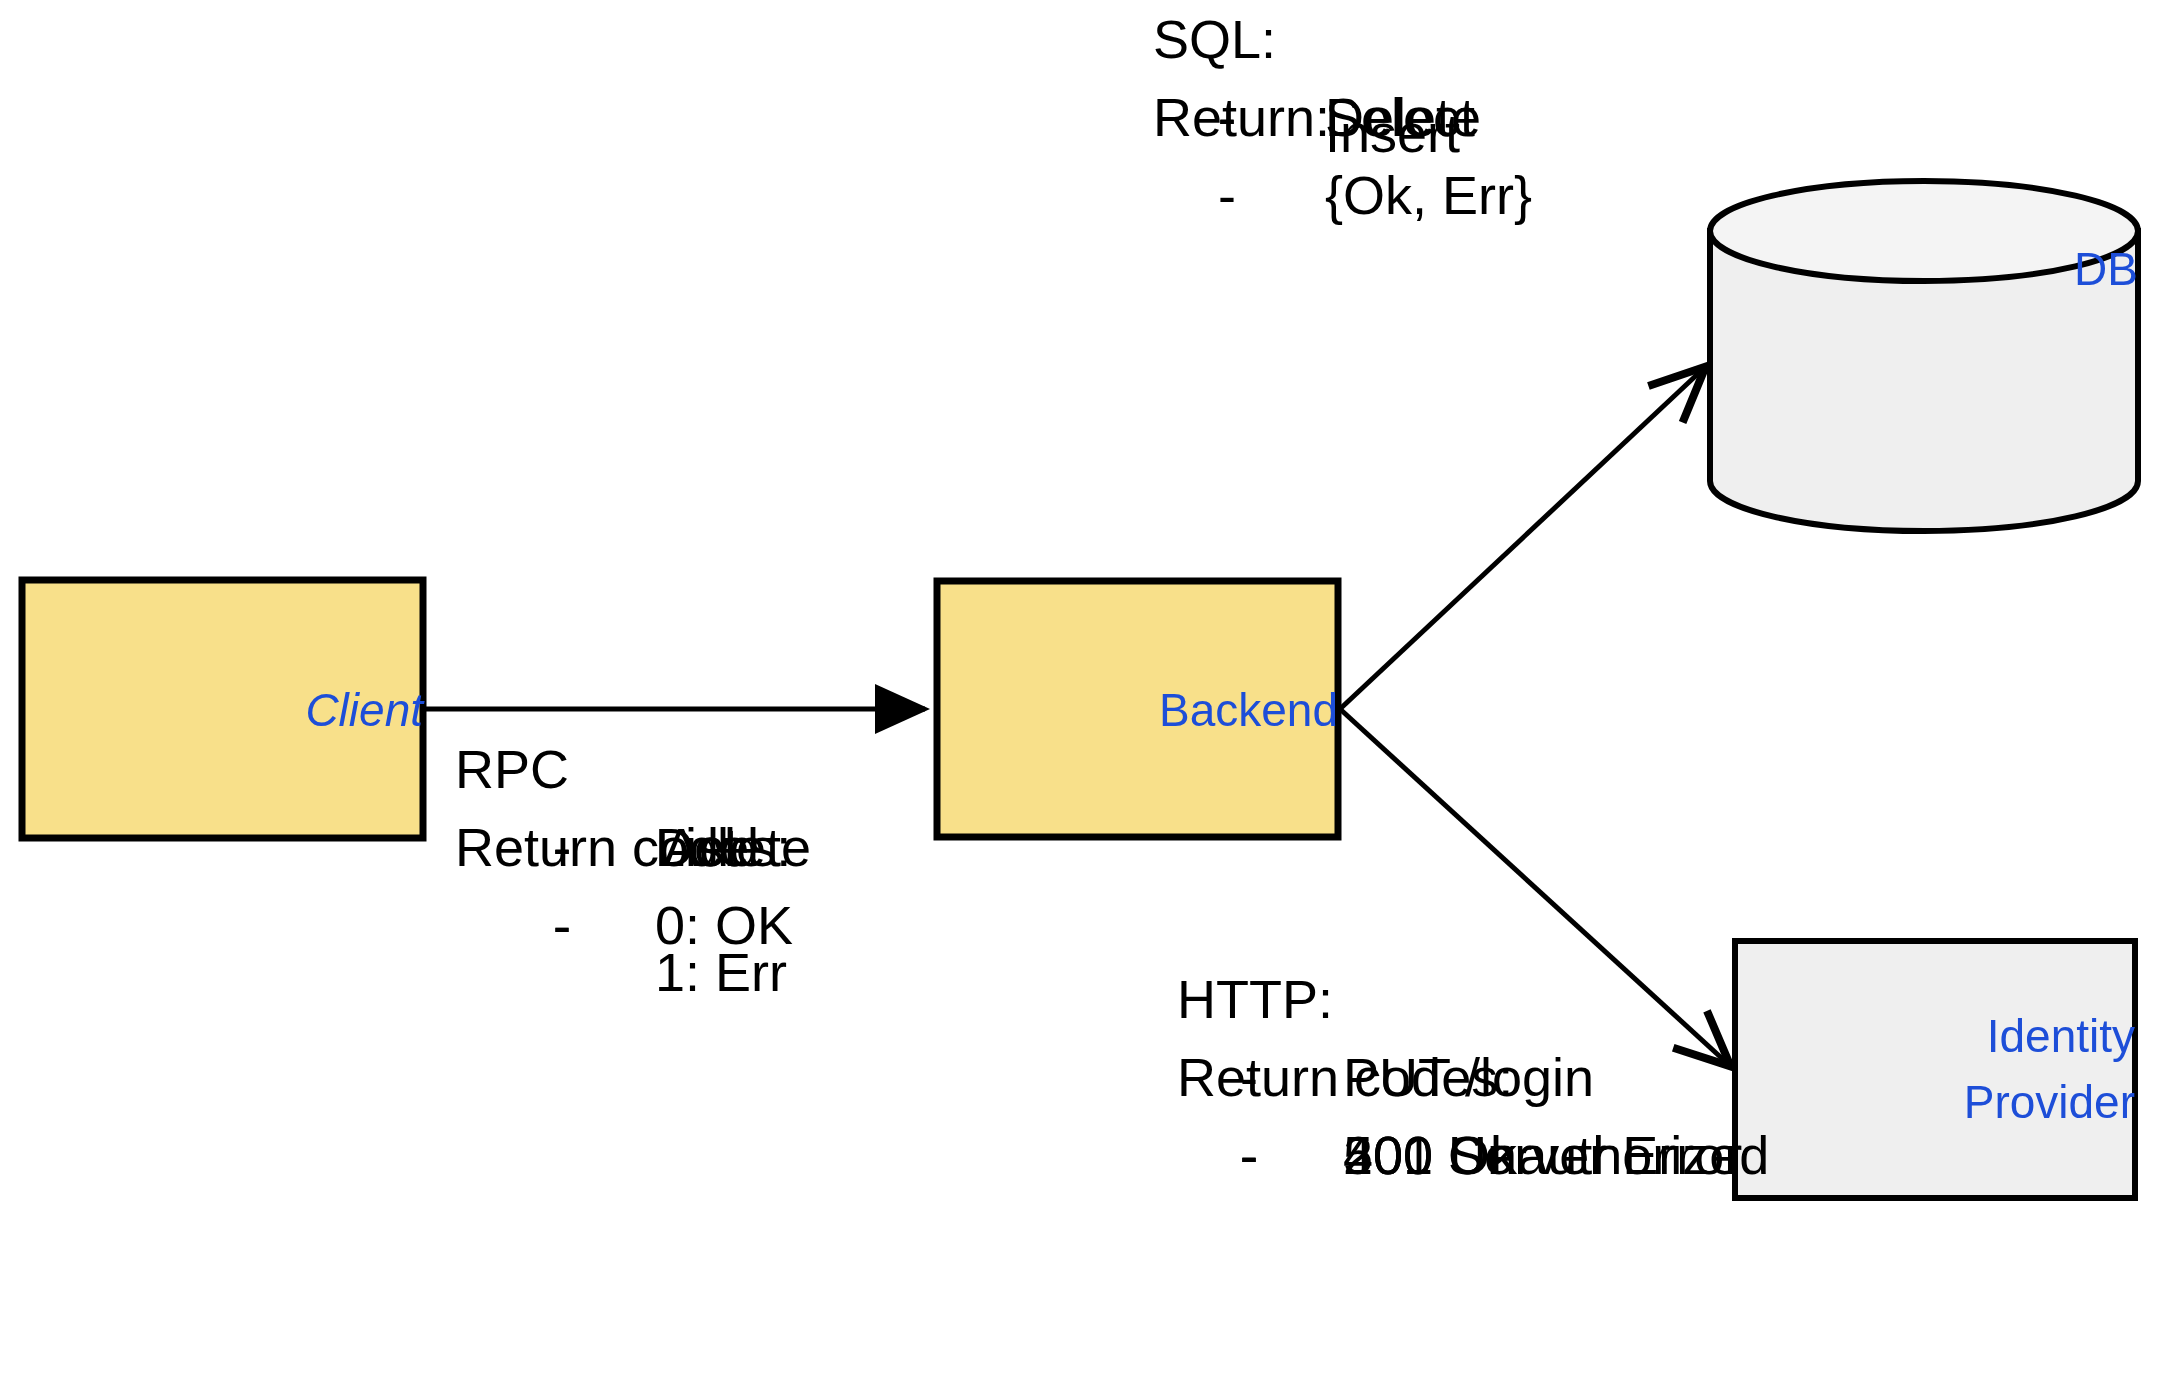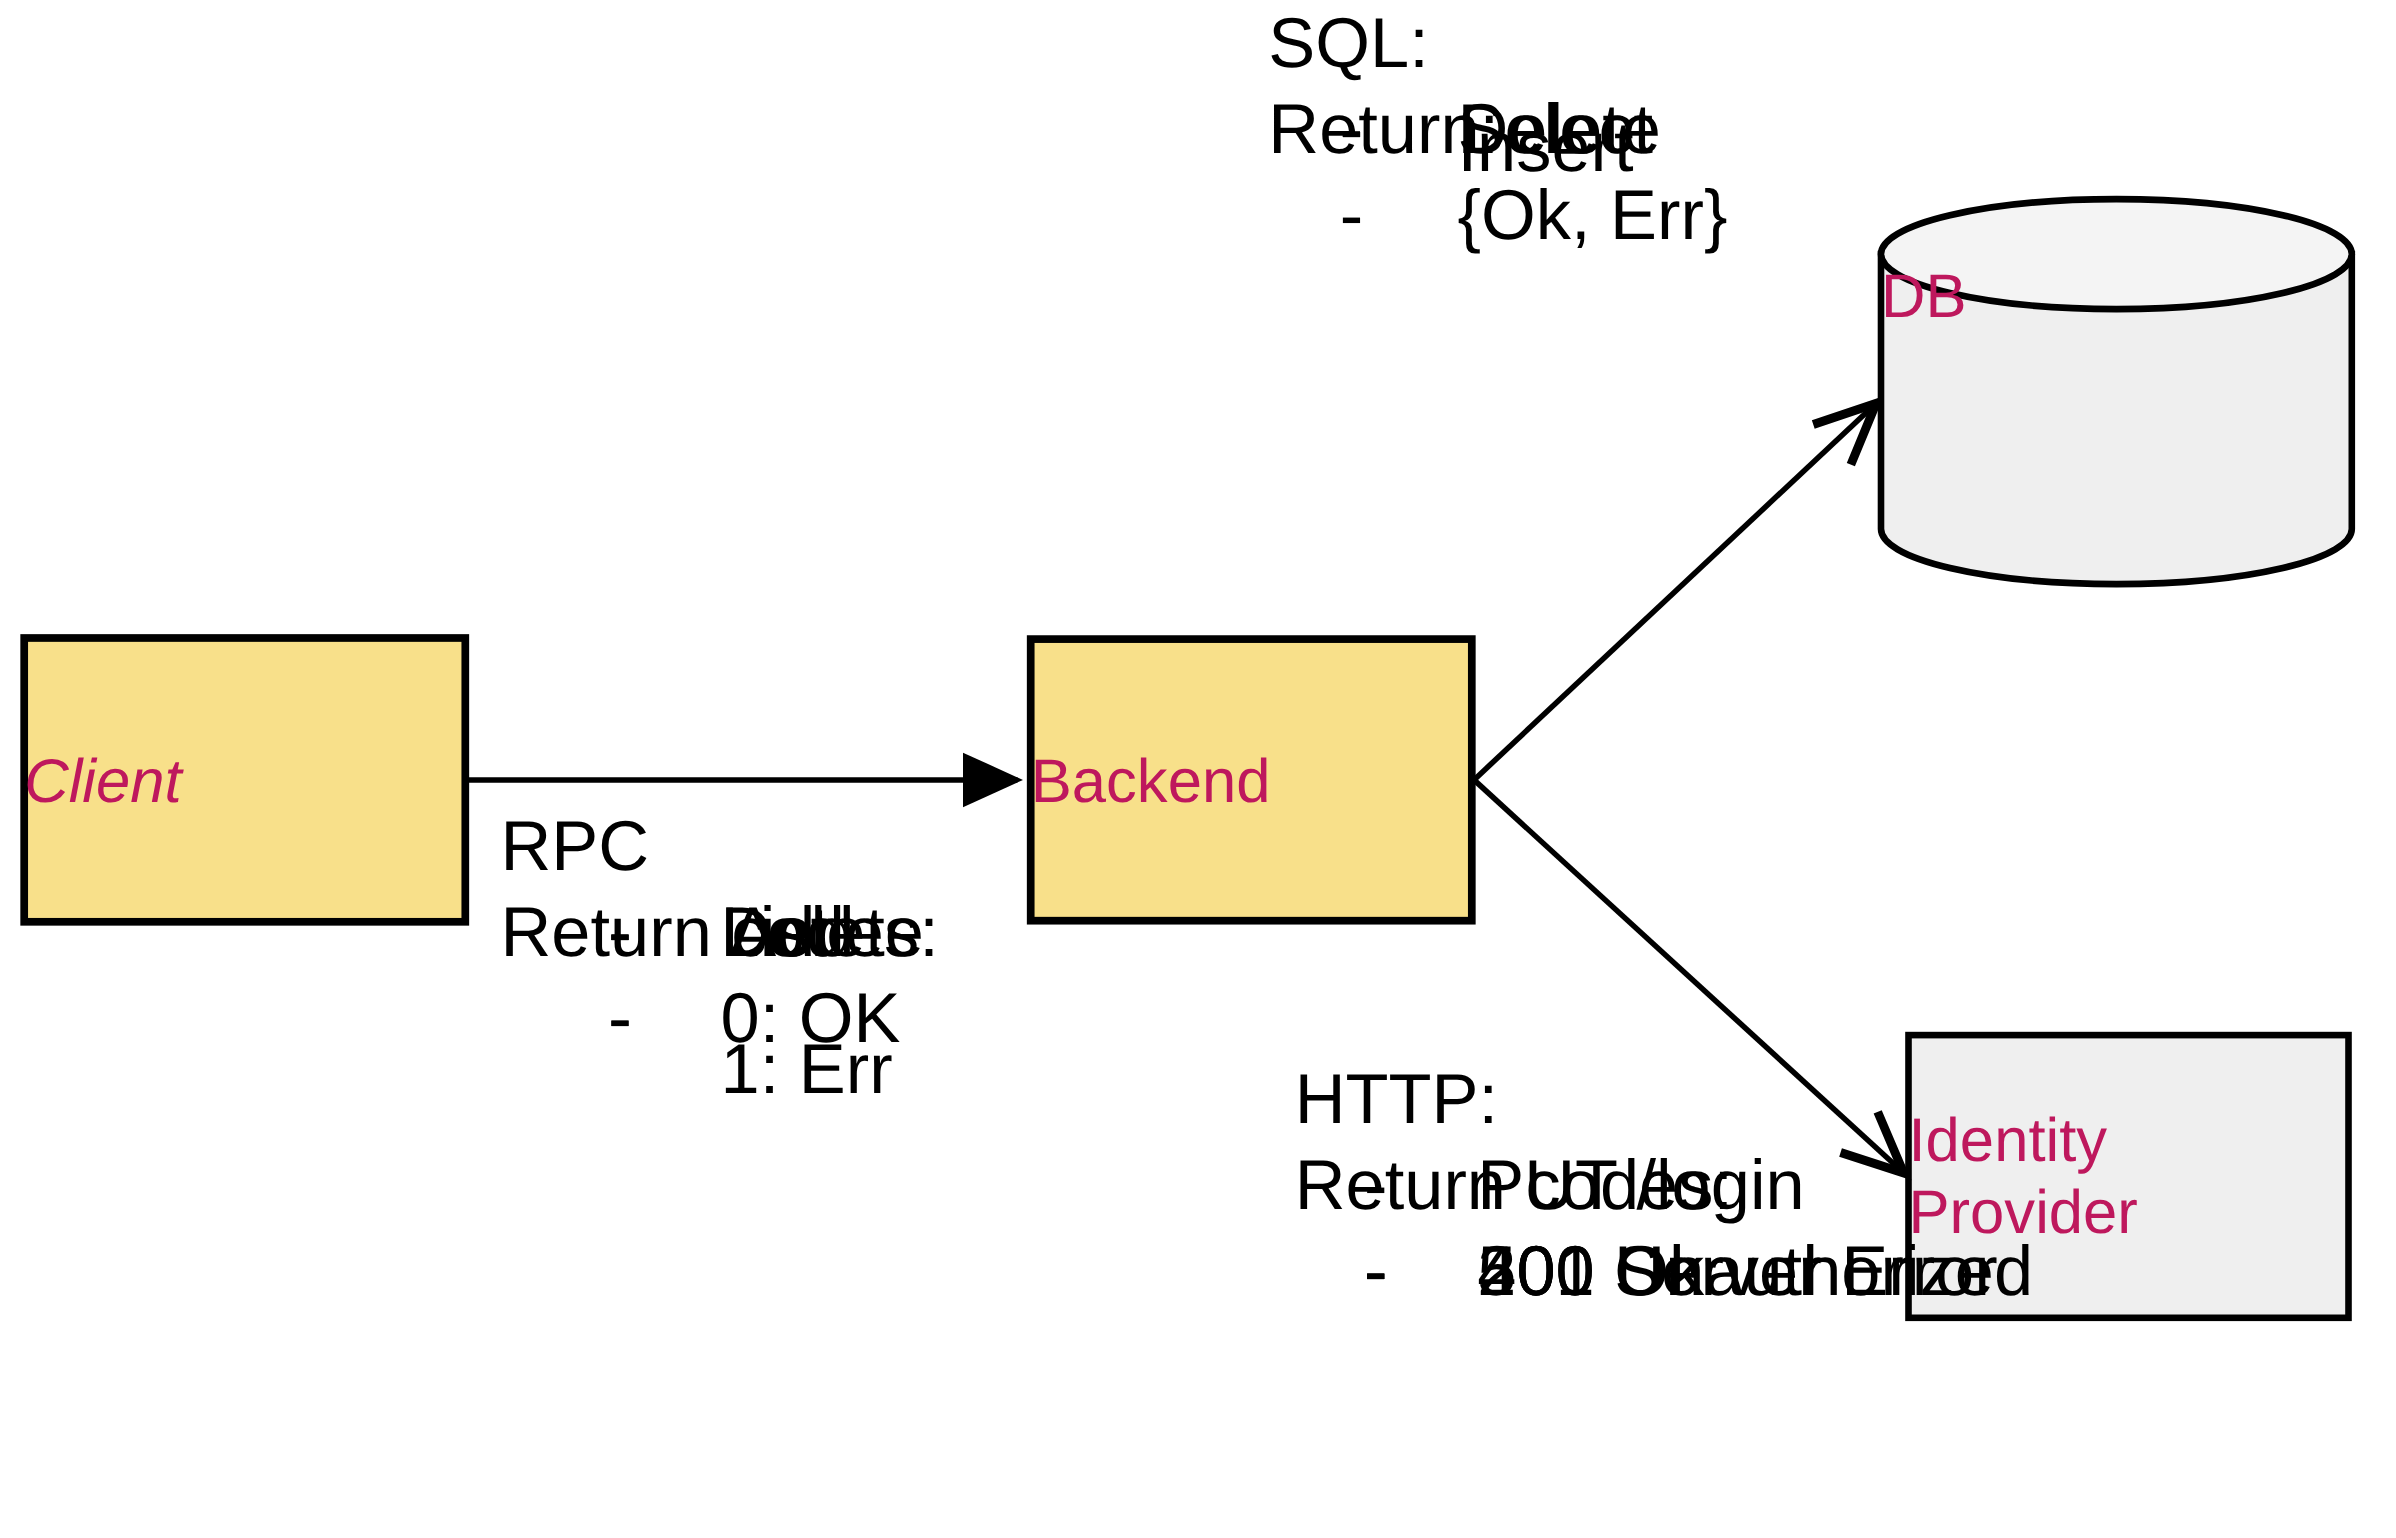--- a/index.html
+++ b/index.html
@@ -19,30 +19,30 @@
   }
   .svg-layer {
     position: absolute;
     left: 0;
     top: 0;
     width: 2178px;
     height: 1398px;
   }
   .node-label {
     position: absolute;
-    text-align: left;
-    font-size: 56px;
+    text-align: right;
+    font-size: 46px;
     line-height: 66px;
-    color: #be185d;
+    color: #1d4ed8;
     white-space: pre-line;
     pointer-events: none;
   }
   .ann-block {
     position: absolute;
-    font-size: 64px;
+    font-size: 54px;
     line-height: 78px;
     color: #000000;
     white-space: nowrap;
   }
   .ann-head {
     display: block;
   }
   .ann-item {
     display: block;
     position: relative;

